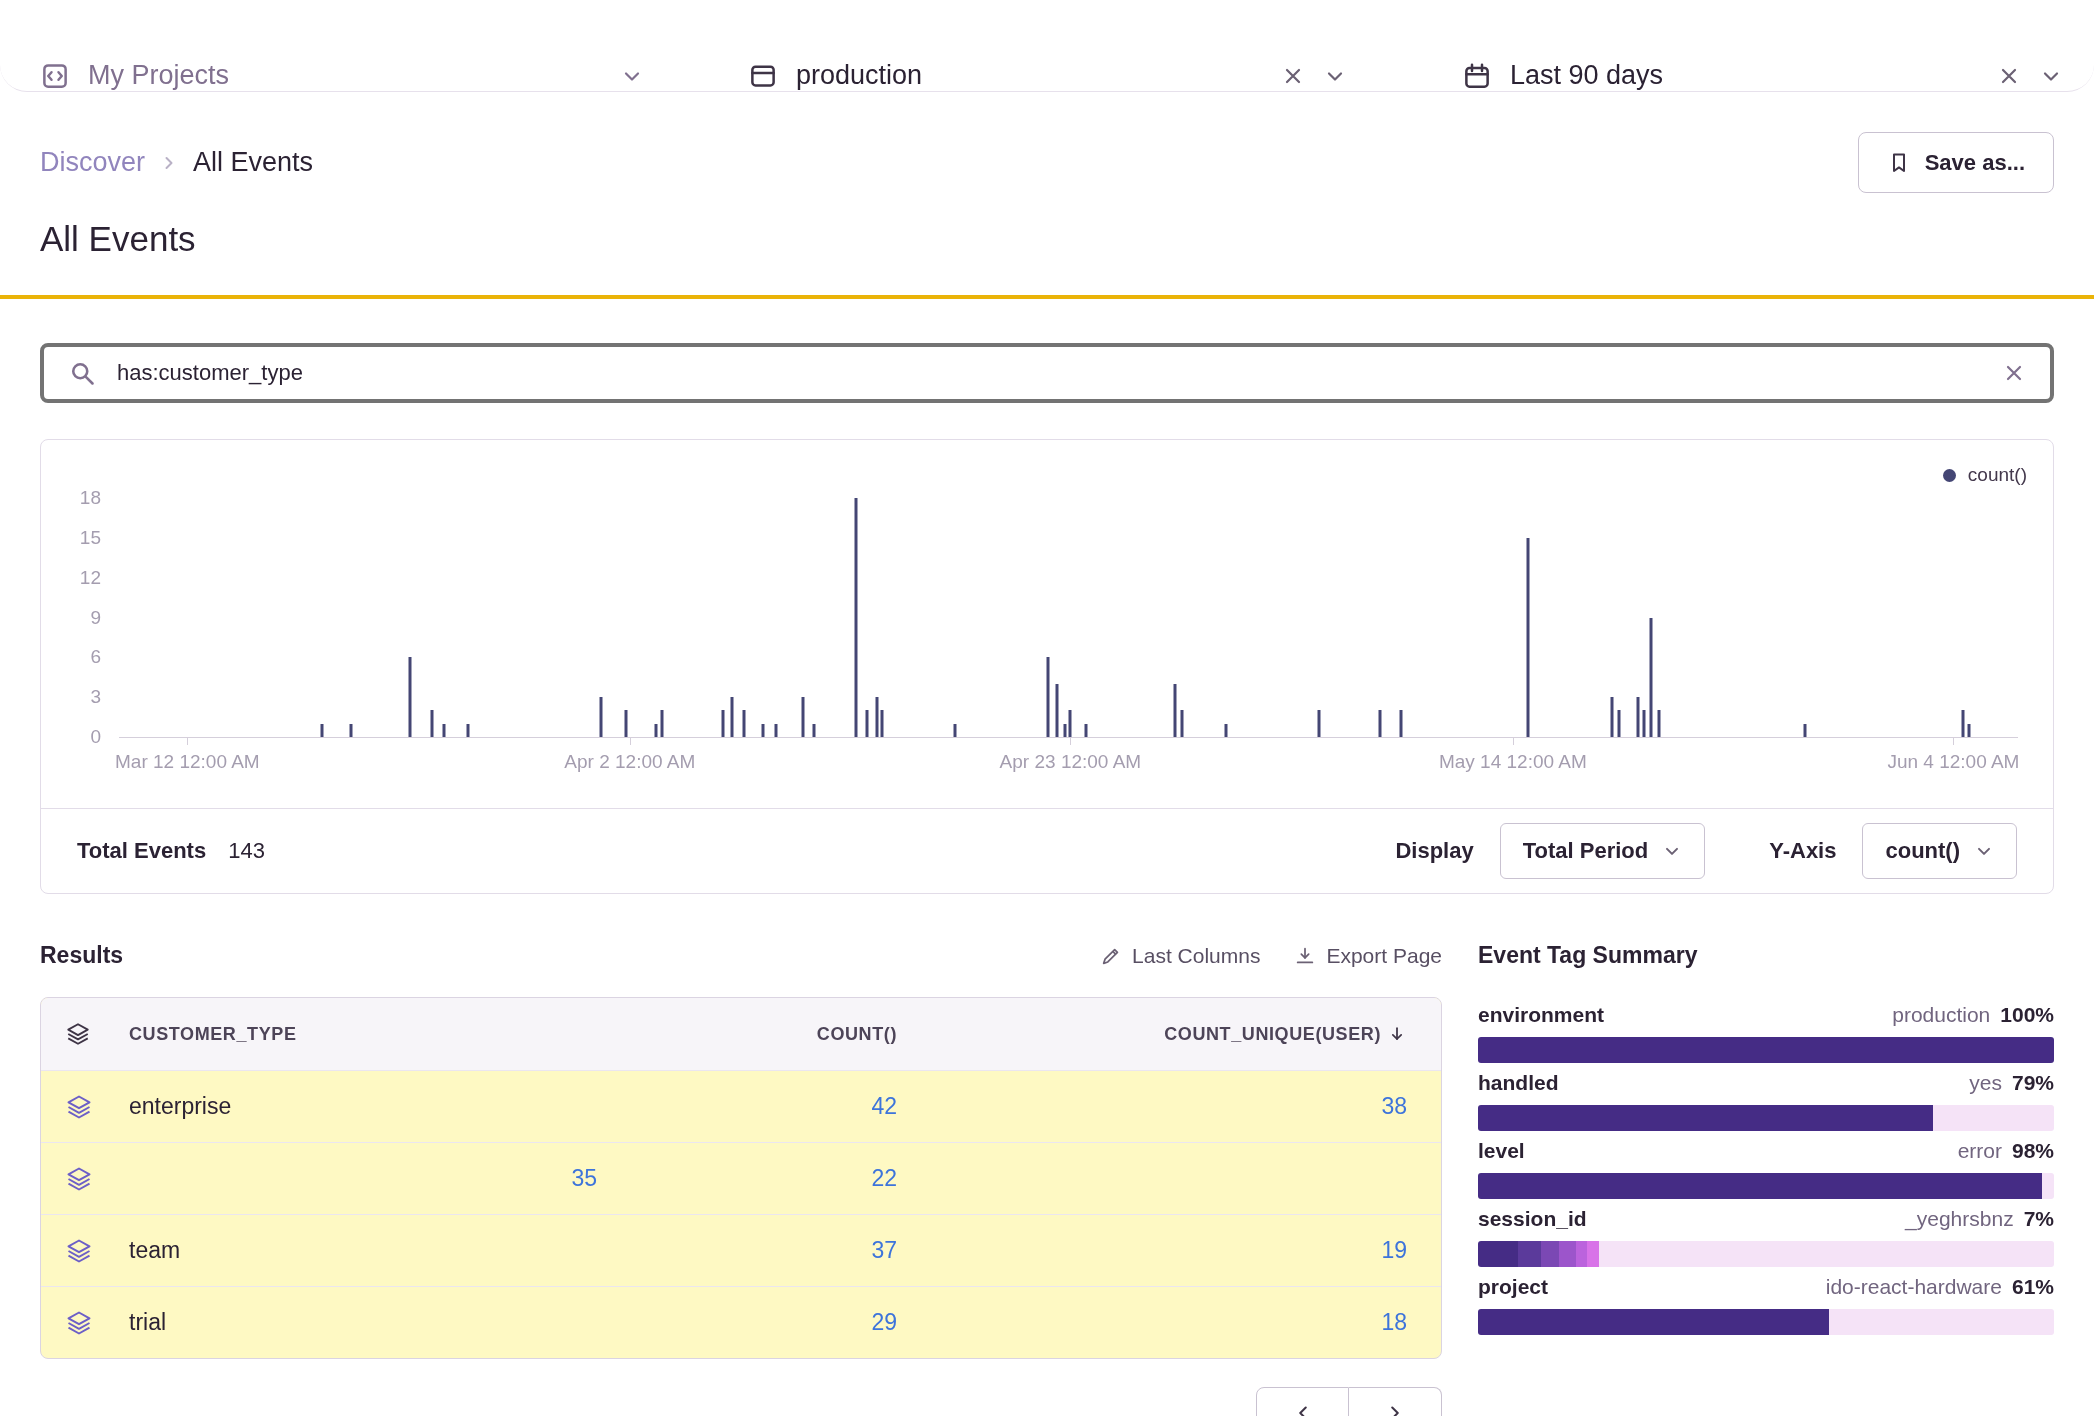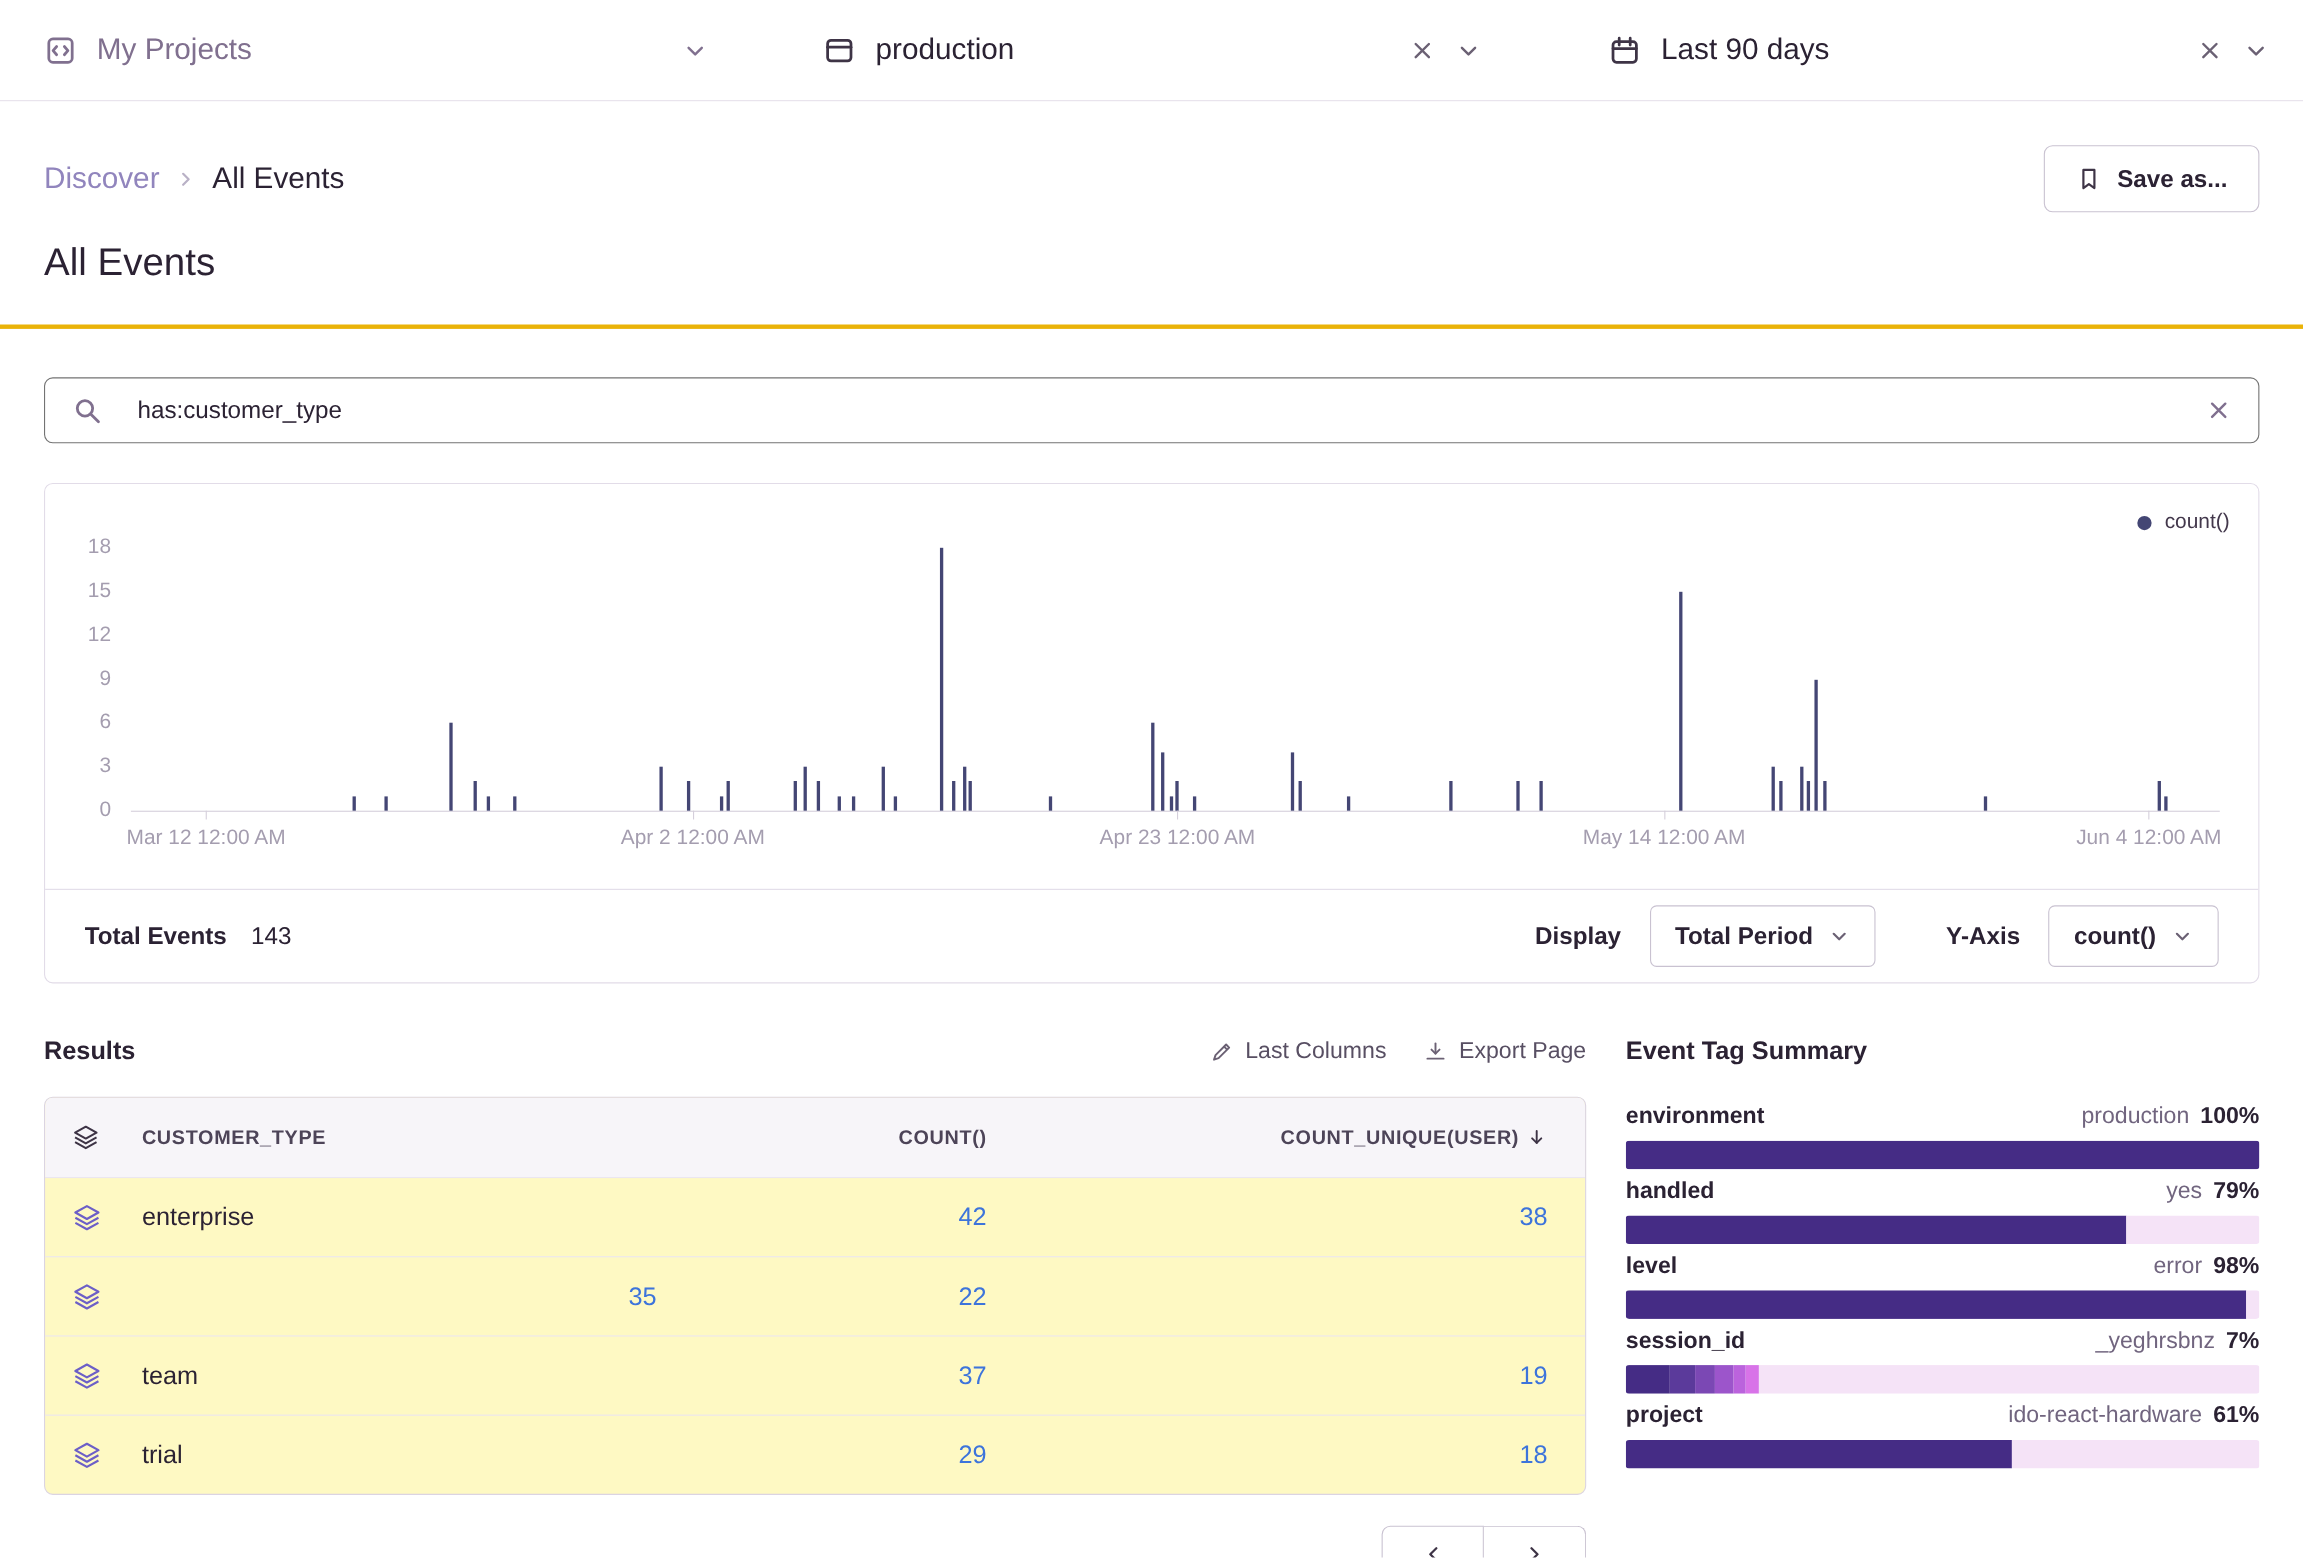--- a/index.html
+++ b/index.html
@@ -1,20 +1,20 @@
 <!DOCTYPE html>
 <html><head>
 <meta charset="utf-8">
 <style>
   * { margin:0; padding:0; box-sizing:border-box; }
   html,body { width:2094px; height:1416px; overflow:hidden; background:#fff;
     font-family:"Liberation Sans", sans-serif; color:#2B2233; }
 
   
-  .topbar { display:flex; align-items:center; height:92px; border-bottom:1px solid #E7E1EC; }
+  .topbar { display:flex; align-items:flex-end; height:92px; border-bottom:1px solid #E7E1EC;border-radius:27px; }
   .tb-section { display:flex; align-items:center; }
   .tb-s1 { width:694px; padding:0 50px 0 40px; }
   .tb-s2 { width:708px; padding:0 56px 0 53px; }
   .tb-s3 { flex:1; padding:0 31px 0 58px; }
   .tb-divider { width:1px; background:#E2DCE8; margin:24px 0; }
   .tb-label { font-size:27px; margin-left:18px; white-space:nowrap; }
   .tb-gray { color:#80708F; }
   .tb-dark { color:#2B2233; }
   .tb-right { margin-left:auto; display:flex; align-items:center; gap:18px; }
   .icon { display:inline-flex; }
@@ -31,22 +31,22 @@
   .crumb-parent { color:#9185BD; cursor:pointer; }
   .crumb-current { color:#2B2233; }
   .save-btn { margin-left:auto; display:flex; align-items:center; gap:14px; height:61px;
     padding:0 28px; background:#fff; border:1px solid #C9C2D1; border-radius:8px;
     font-size:22px; font-weight:700; color:#2B2233; cursor:pointer; }
   .page-title { font-size:35px; font-weight:400; color:#2B2233; margin:26px 0 36px; }
 
   
   .body-pad { padding:0 40px; }
 
-  .searchbar { margin-top:44px; height:60px; border:1px solid #737373; border-radius:8px;
-    display:flex; align-items:center; padding:0 24px; gap:32px; background:#fff; }
+  .searchbar { margin-top:44px; height:60px; border:4px solid #737373; border-radius:8px;
+    display:flex; align-items:center; padding:0 24px; gap:21px; background:#fff; }
   .searchbar input { flex:1; border:none; outline:none; font-size:22px; color:#2B2233;
     font-family:"Liberation Sans", sans-serif; background:transparent; }
 
   
   .chart-card { margin-top:36px; border:1px solid #E2DCE8; border-radius:8px; background:#fff; }
   .chart-area { position:relative; height:368px; }
   .legend { position:absolute; top:24px; right:26px; display:flex; align-items:center; gap:12px;
     font-size:19px; color:#43384C; }
   .legend-dot { width:13px; height:13px; border-radius:50%; }
   .plot { position:absolute; left:78px; right:35px; top:58px; height:240px;

